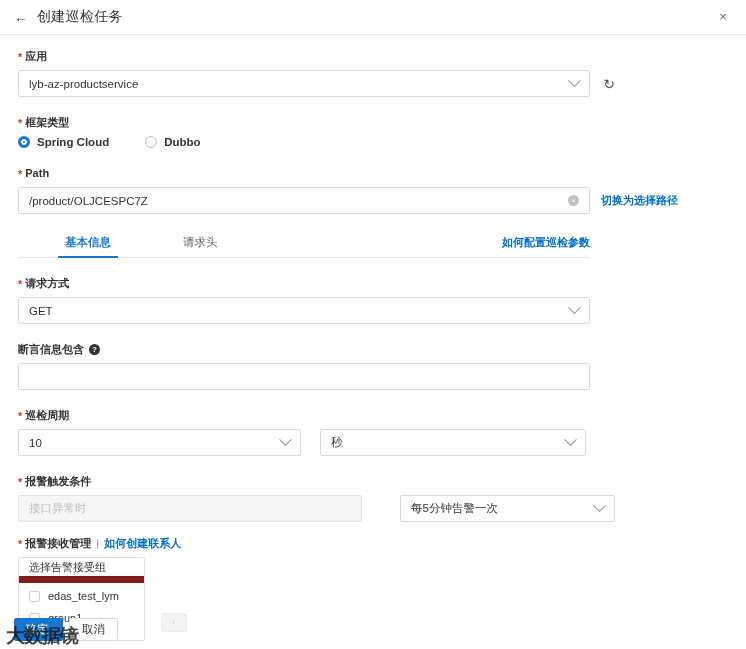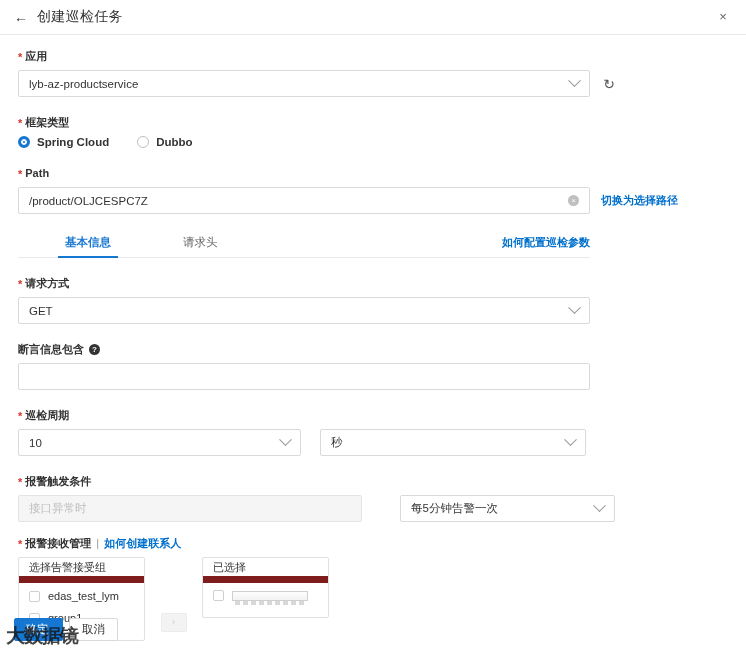--- a/index.html
+++ b/index.html
@@ -138,21 +138,21 @@
     margin-left: 11px;
     color: #555;
     font-size: 14px;
     line-height: 16px;
     text-align: center;
     cursor: pointer;
     flex: none;
   }
 
   
-  .radio-row { display: flex; align-items: center; gap: 4px; margin-top: 1px; }
+  .radio-row { display: flex; align-items: center; gap: 12px; margin-top: 1px; }
   .radio-item { display: flex; align-items: center; margin-right: 24px; cursor: pointer; }
   .radio {
     width: 12px; height: 12px;
     border-radius: 50%;
     border: 1px solid #c0c0c0;
     background: #fff;
     margin-right: 7px;
     flex: none;
     position: relative;
   }
@@ -437,29 +437,20 @@
               <span class="cbox"></span>
               <span class="titem-label">group1</span>
             </div>
           </div>
         </div>
 
         <div class="transfer-mid">
           <div class="xfer-btn">›</div>
         </div>
 
-        <div class="tbox">
-          <div class="tbox-head">已选择</div>
-          <div class="tbox-body">
-            <div class="titem">
-              <span class="cbox"></span>
-              <span class="redacted"></span>
-            </div>
-          </div>
-        </div>
 
       </div>
     </div>
 
   </div>
 
   <div class="footer">
     <div class="btn primary">确定</div>
     <div class="btn default">取消</div>
   </div>

